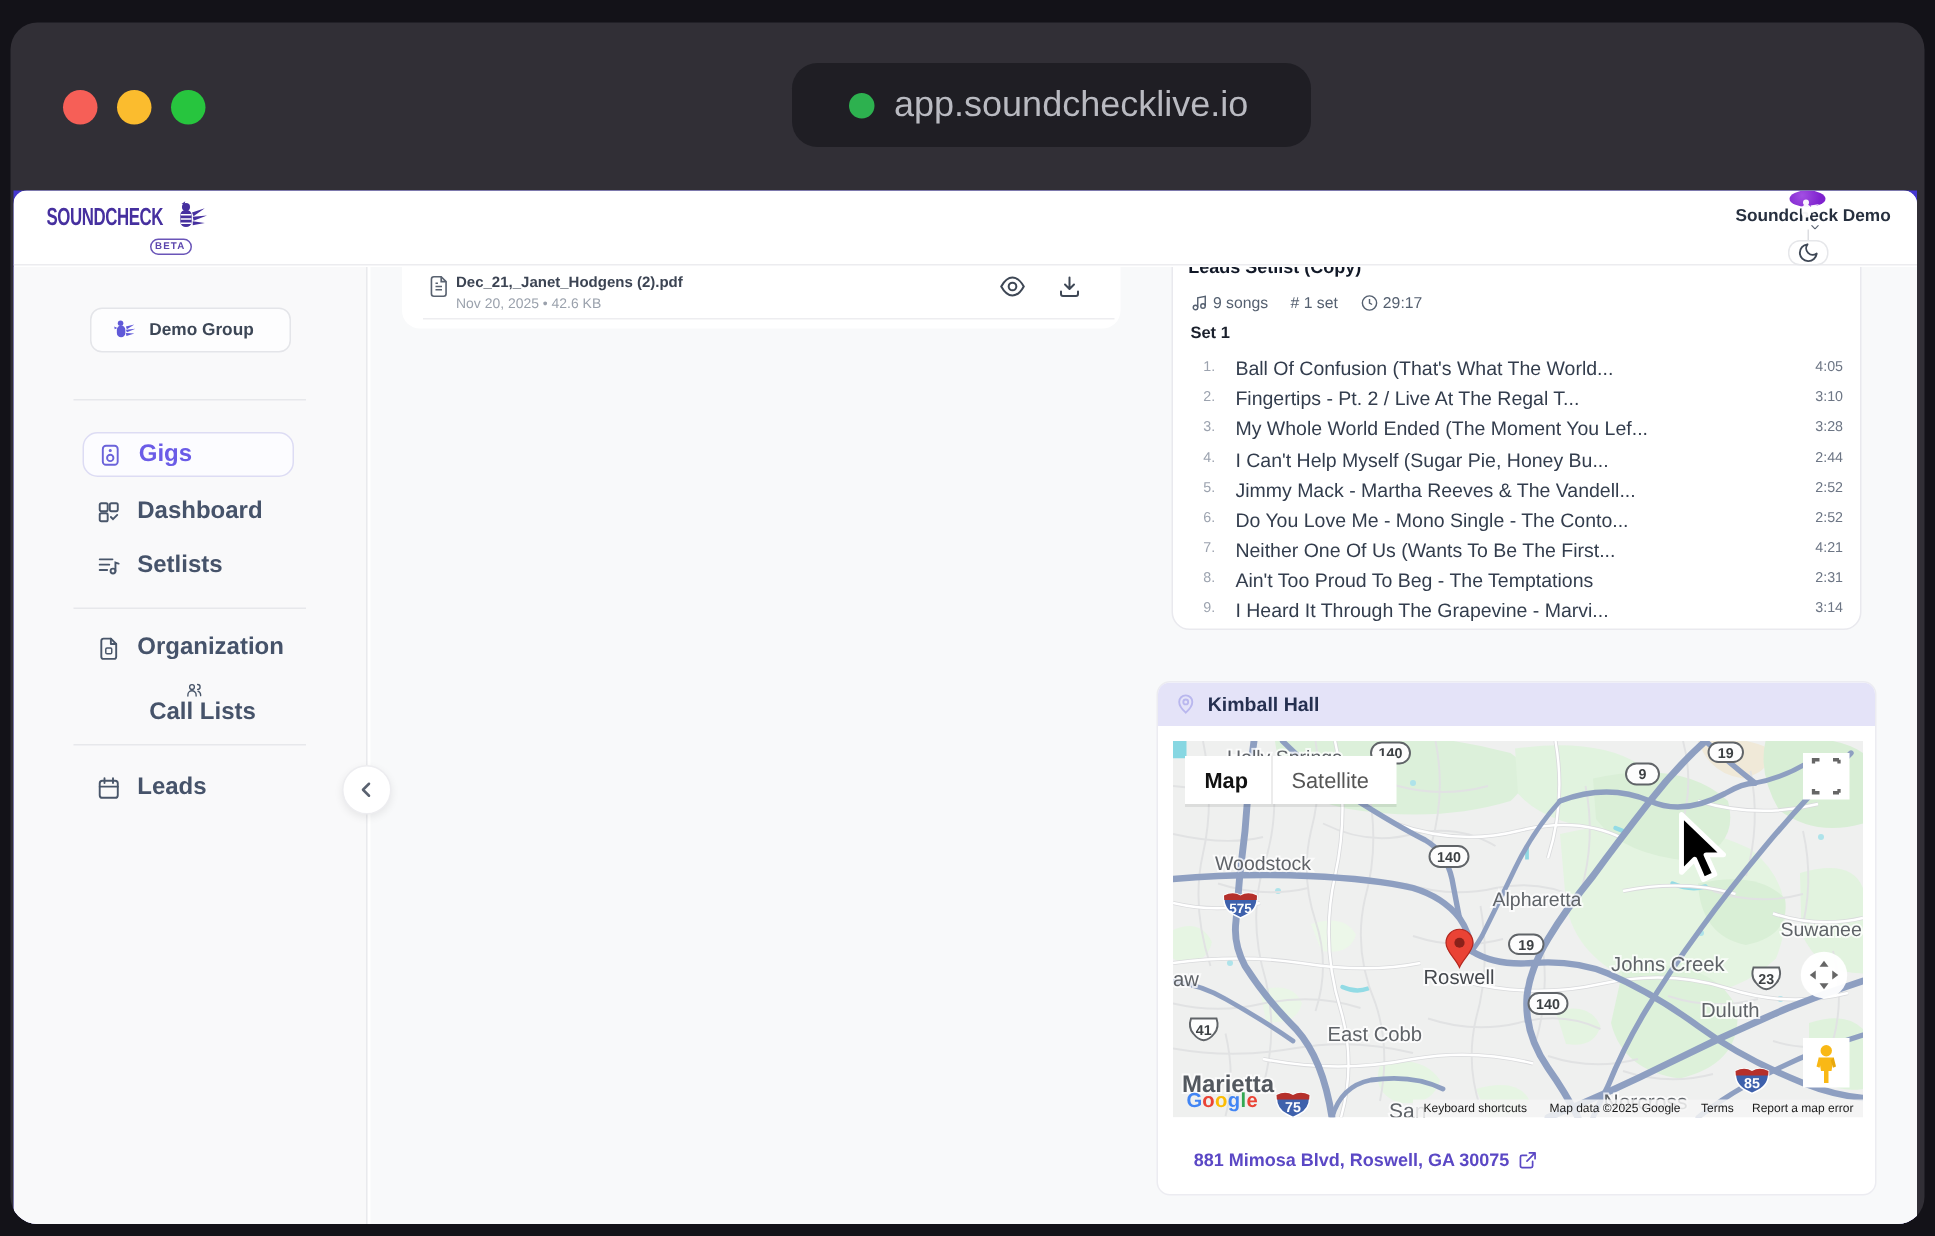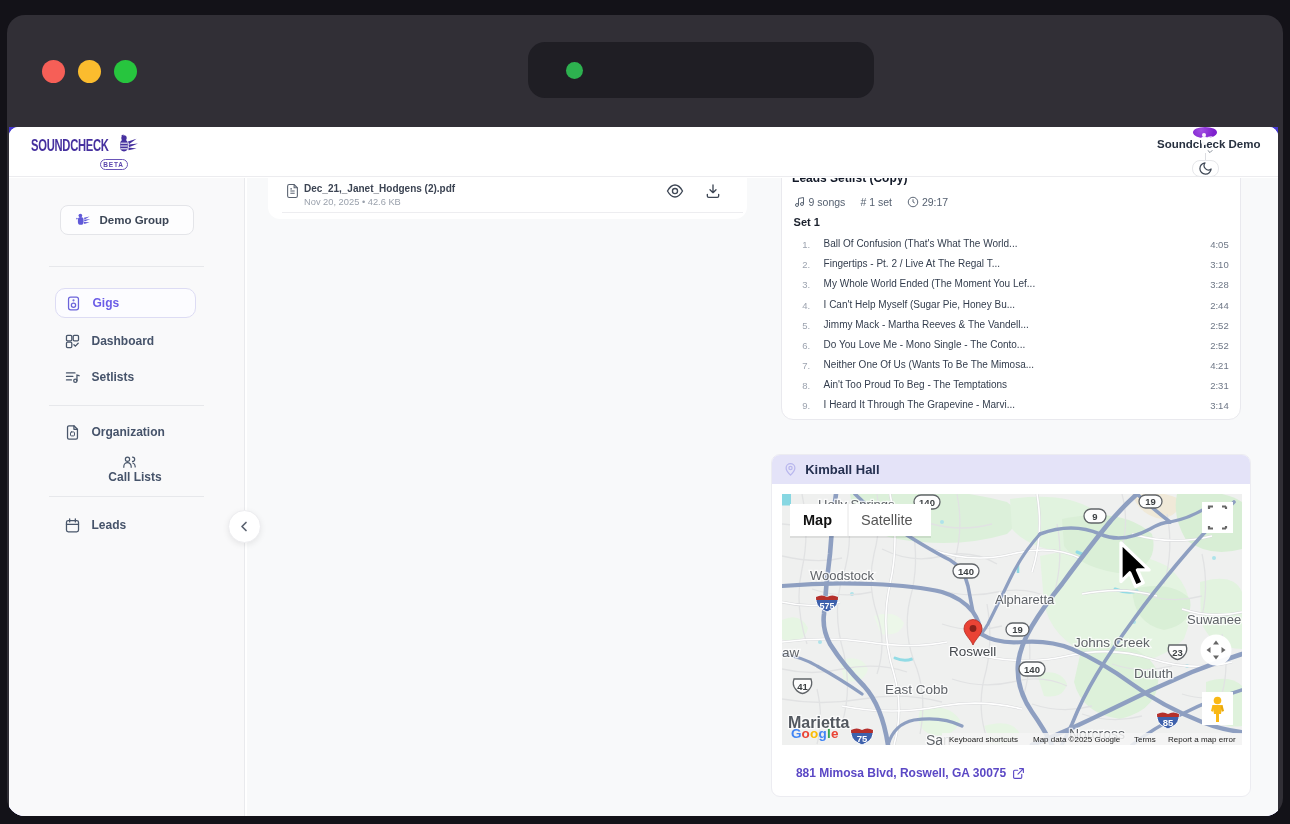--- a/index.html
+++ b/index.html
@@ -35,21 +35,21 @@
   .moonbtn { width:27px; height:27px; border:1px solid #e6e7ea; border-radius:8px;
     display:flex; align-items:center; justify-content:center; background:#fff; }
   
   .side { position:absolute; left:0; top:51px; width:236px; bottom:0; background:#f9f9fa;
     border-right:1px solid #e9eaed; }
   .grpbtn { position:absolute; left:51px; top:27px; width:134px; height:30px; background:#fdfdfe;
     border:1px solid #e4e5e9; border-radius:8px; display:flex; align-items:center; }
   .grpbtn span { font-size:11.5px; font-weight:bold; color:#3c4656; margin-left:9px; }
   .sdiv { position:absolute; left:40px; width:155px; height:1px; background:#e7e8eb; }
   .nav { position:absolute; left:46px; width:141px; height:30px; display:flex; align-items:center; }
-  .nav span { font-size:12px; font-weight:bold; color:#46536a; margin-left:11px; }
+  .nav span { font-size:16px; font-weight:bold; color:#46536a; margin-left:11px; }
   .nav.active { border:1px solid #dddcf4; background:#fcfcff; border-radius:10px; padding-left:9px; }
   .nav.active span { color:#6b5ce7; }
   .nav.plain { padding-left:9px; }
   .collapse { position:absolute; left:219px; top:383px; width:33px; height:33px; border-radius:50%;
     background:#fff; border:1px solid #ededf0; box-shadow:0 2px 6px rgba(0,0,0,0.08);
     display:flex; align-items:center; justify-content:center; z-index:9; }
   
   .content { position:absolute; left:238px; top:51px; right:0; bottom:0; background:#f8f9fa; overflow:hidden; }
   
   .filecard { position:absolute; left:21.5px; top:0; width:479px; height:41px; background:#fff;
@@ -59,40 +59,41 @@
   .fmeta { position:absolute; left:22px; top:19.5px; font-size:9.3px; color:#9aa1ac; line-height:1; }
   
   .slcard { position:absolute; left:534.6px; top:-27px; width:459.6px; height:268.5px; background:#fff;
     border:1px solid #e9e9ee; border-radius:12px; overflow:hidden; }
   .sltitle { position:absolute; left:10px; top:19px; font-size:12px; font-weight:bold; color:#111827; line-height:14px; }
   .slmeta { position:absolute; left:11.5px; top:44px; font-size:10.5px; color:#556070;
     display:flex; align-items:flex-start; }
   .set1 { position:absolute; left:11.5px; top:64px; font-size:11px; font-weight:bold; color:#1a202c; }
   .song { position:absolute; left:0; width:100%; height:20px; }
   .song .num { position:absolute; left:4px; width:24px; text-align:right; font-size:9.5px; color:#9ca3af; top:5px; }
-  .song .tt { position:absolute; left:41.5px; font-size:10px; color:#333d4d; top:4px; }
+  .song .tt { position:absolute; left:41.5px; font-size:13px; color:#333d4d; top:4px; }
   .song .dur { position:absolute; right:11px; font-size:9.5px; color:#6d7685; top:5px; }
   
   .vcard { position:absolute; left:524.7px; top:275.7px; width:480.3px; height:343.8px; background:#fff;
     border:1px solid #ececf1; border-radius:9px; overflow:hidden; }
   .vhead { position:absolute; left:0; top:0; width:100%; height:29px; background:#e4e3f8;
     display:flex; align-items:center; }
   .vhead b { font-size:13px; color:#253050; margin-left:7px; }
   .vmap { position:absolute; left:10.3px; top:39.3px; width:460px; height:251.5px; overflow:hidden; }
   .vaddr { position:absolute; left:23.7px; top:311.5px; font-size:12px; font-weight:bold; color:#5b48c5;
     display:flex; align-items:center; }
 </style>
 </head>
 <body>
 <div class="win">
   <div class="light" style="left:35px; background:#f65f57;"></div>
   <div class="light" style="left:71px; background:#fbbc2e;"></div>
   <div class="light" style="left:107px; background:#27c53e;"></div>
   <div class="urlbar">
       <div class="dot"></div>
+      <div class="txt">app.soundchecklive.io</div>
     </div>
 
   <div class="app">
       <div class="appwhite">
 
     <div class="hdr">
       <div class="logo">
         <span class="logotxt">SOUNDCHECK</span>
         <svg width="21" height="23" viewBox="0 0 21 23" style="position:absolute;left:86px;top:-3px">
           <g fill="#46309f">
@@ -272,21 +273,21 @@
               <span class="tt">Jimmy Mack - Martha Reeves &amp; The Vandell...</span>
               <span class="dur">2:52</span>
             </div>
         <div class="song" style="top:182.7px">
               <span class="num">6.</span>
               <span class="tt">Do You Love Me - Mono Single - The Conto...</span>
               <span class="dur">2:52</span>
             </div>
         <div class="song" style="top:202.8px">
               <span class="num">7.</span>
-              <span class="tt">Neither One Of Us (Wants To Be The Mimosa...</span>
+              <span class="tt">Neither One Of Us (Wants To Be The First...</span>
               <span class="dur">4:21</span>
             </div>
         <div class="song" style="top:222.90000000000003px">
               <span class="num">8.</span>
               <span class="tt">Ain't Too Proud To Beg - The Temptations</span>
               <span class="dur">2:31</span>
             </div>
         <div class="song" style="top:243.0px">
               <span class="num">9.</span>
               <span class="tt">I Heard It Through The Grapevine - Marvi...</span>

